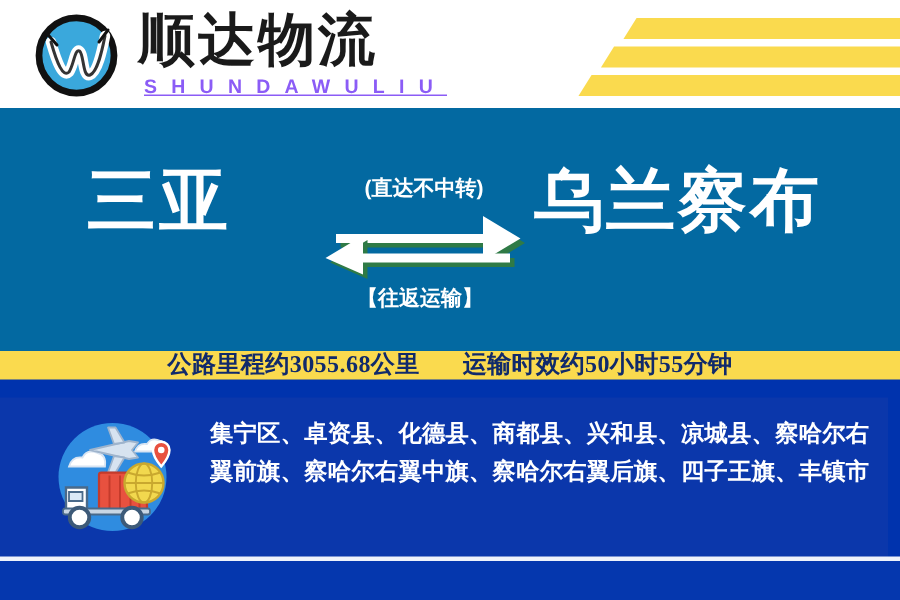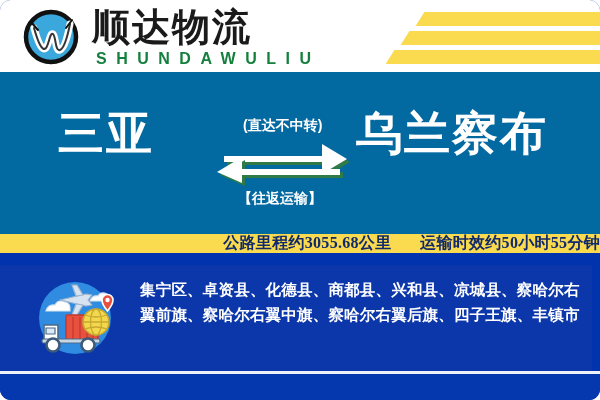--- a/index.html
+++ b/index.html
@@ -7,21 +7,20 @@
     padding: 0;
     background: #ffffff;
   }
   #banner {
     position: relative;
     width: 600px;
     height: 400px;
     overflow: hidden;
     background: #0033ad;
     font-family: "Liberation Serif", "DejaVu Serif", serif;
-    border-radius: 11px;
     -webkit-font-smoothing: antialiased;
   }
 
   
   .header {
     position: absolute;
     left: 0; top: 0;
     width: 600px; height: 72px;
     background: #ffffff;
     overflow: hidden;
@@ -41,25 +40,26 @@
     font-weight: 700;
     letter-spacing: 2px;
     color: #1a1a1a;
     line-height: 44px;
     white-space: nowrap;
   }
   .brand-en {
     position: absolute;
     left: 96px; top: 50px;
     font-family: "Liberation Sans", "DejaVu Sans", sans-serif;
-    font-size: 16px;
+    font-size: 13px;
     font-weight: 700;
     letter-spacing: 9.5px;
-    color: #15803d;
-    white-space: nowrap;
+    color: #8b5cf6;
+    white-space: nowrap;
+    text-decoration: underline;
   }
 
   .stripes {
     position: absolute;
     right: 0; top: 0;
     width: 290px; height: 72px;
   }
   .stripe {
     position: absolute;
     height: 14px;
@@ -117,21 +117,21 @@
   .arrows svg { display: block; width: 136px; height: 44px; }
 
   
   .infobar {
     position: absolute;
     left: 0; top: 234px;
     width: 600px; height: 19px;
     background: #fada4e;
     display: flex;
     align-items: center;
-    justify-content: flex-end;
+    justify-content: center;
   }
   .infobar-inner {
     font-family: "Liberation Serif", "DejaVu Serif", serif;
     font-size: 16px;
     font-weight: 700;
     color: #102a6b;
     white-space: nowrap;
     letter-spacing: 0.3px;
   }
   .info-gap { display: inline-block; width: 20px; }

